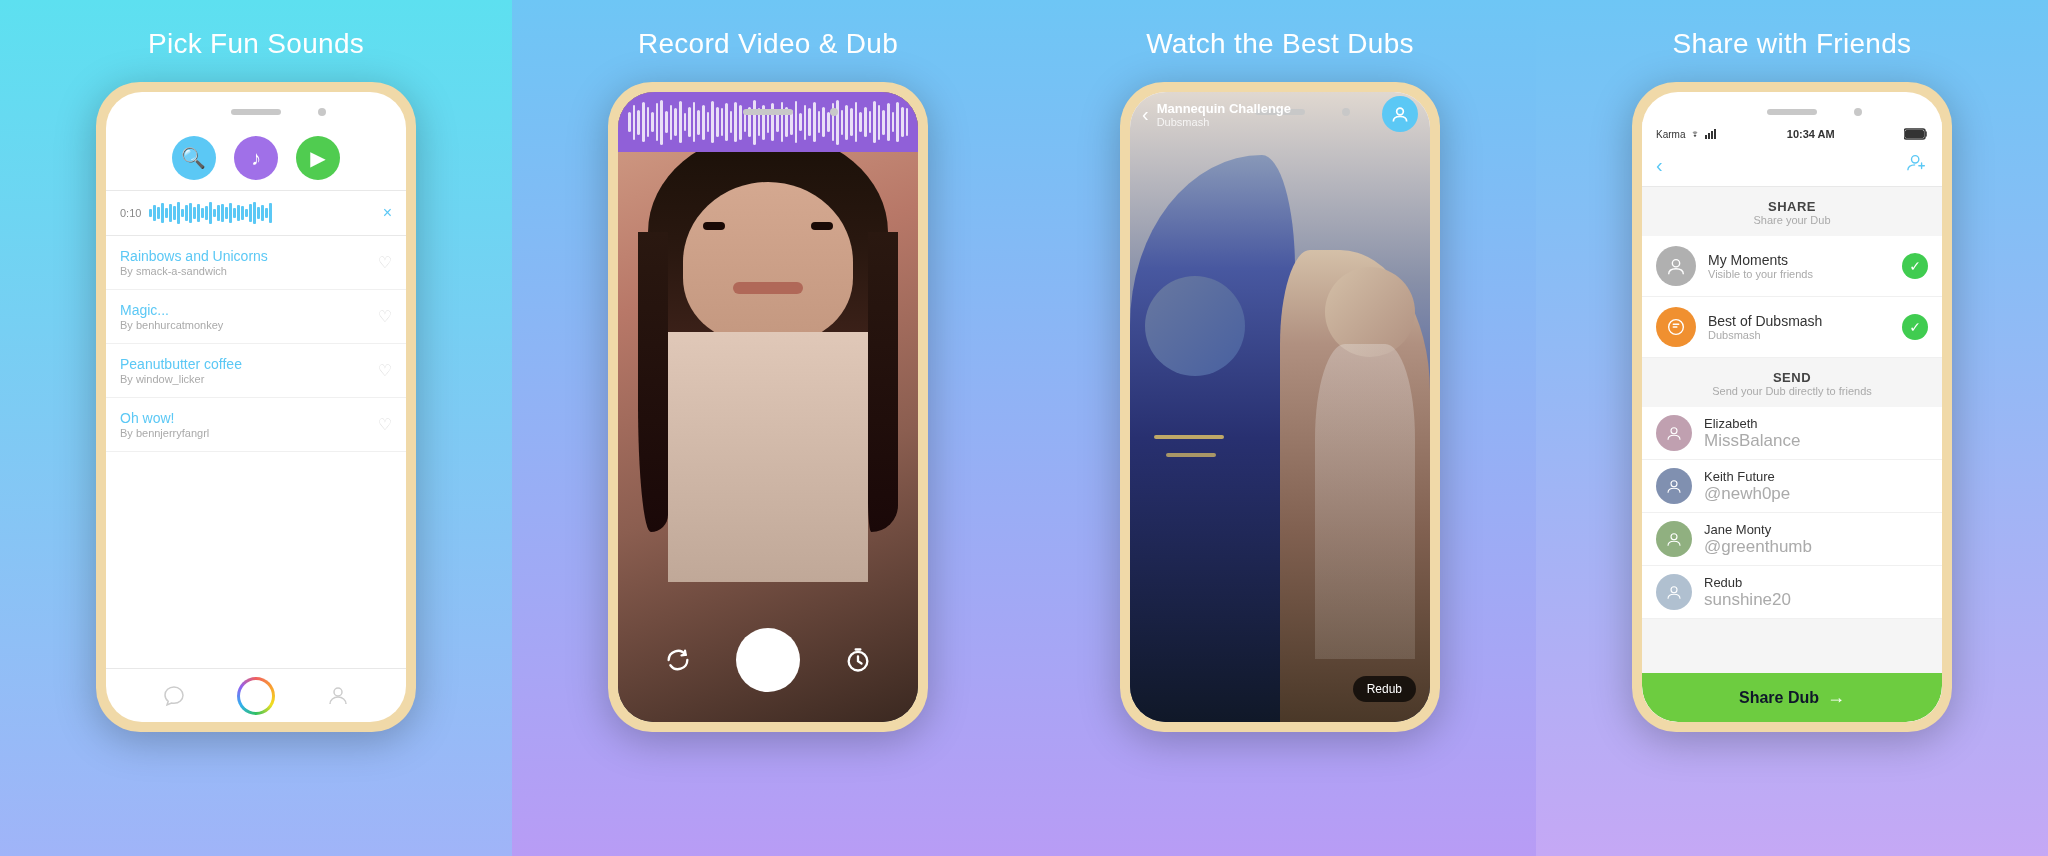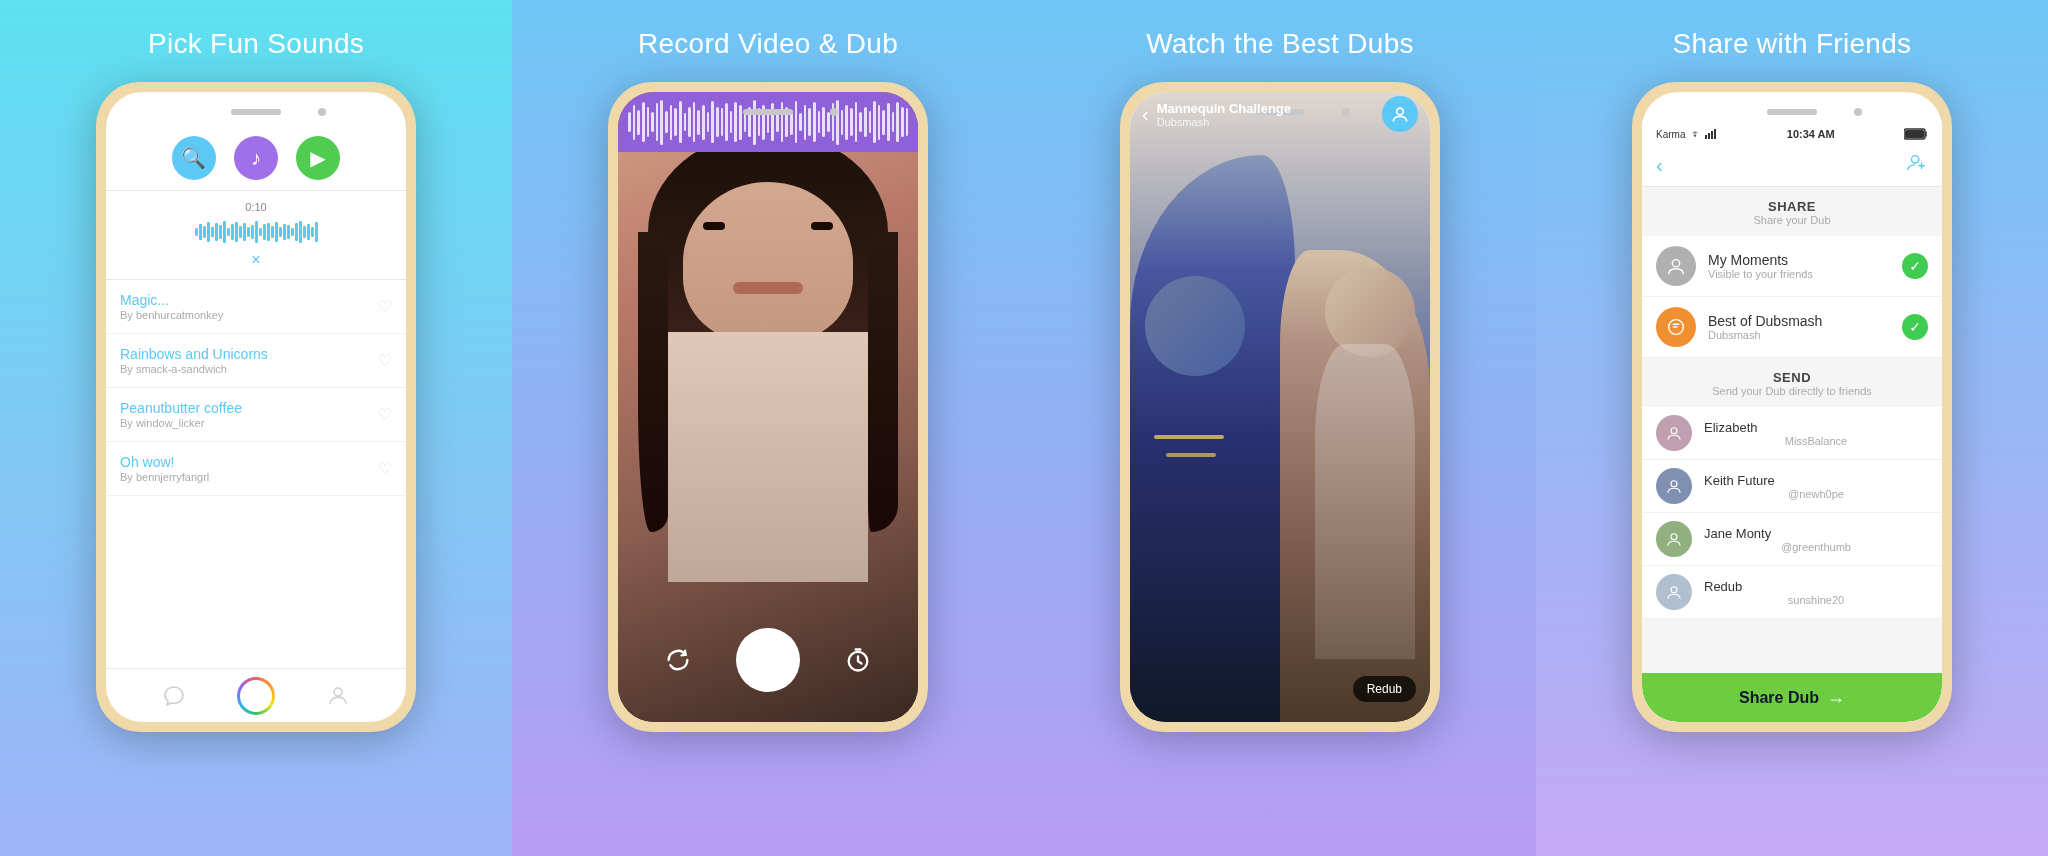--- a/index.html
+++ b/index.html
@@ -118,21 +118,20 @@
     .p1-tab-search { background: #5bc8f5; }
     .p1-tab-music { background: #a070e8; }
     .p1-tab-video { background: #50cc50; }
 
     .p1-playing-bar {
       display: flex;
       align-items: center;
       padding: 10px 14px;
       border-bottom: 1px solid #e8e8e8;
       gap: 8px;
-      flex-direction: column;
     }
 
     .p1-time {
       font-size: 11px;
       color: #888;
     }
 
     .p1-waveform {
       flex: 1;
       height: 24px;
@@ -459,21 +458,21 @@
       flex-shrink: 0;
       display: flex;
       align-items: center;
       justify-content: center;
       font-size: 14px;
       color: white;
     }
 
     .p4-contact-info { flex: 1; }
     .p4-contact-name { font-size: 13px; color: #333; font-weight: 500; }
-    .p4-contact-sub { font-size: 11px; color: #aaa; text-align: center; }
+    .p4-contact-sub { font-size: 17px; color: #aaa; }
 
     .p4-share-dub-btn {
       background: #6dcc40;
       display: flex;
       align-items: center;
       justify-content: center;
       gap: 8px;
       padding: 14px;
       position: absolute;
       bottom: 0;
@@ -552,29 +551,29 @@
             <div class="wave-bar" style="height:16px"></div>
             <div class="wave-bar" style="height:10px"></div>
             <div class="wave-bar" style="height:20px"></div>
           </div>
           <span class="p1-close">×</span>
         </div>
 
         <div class="p1-song-list">
           <div class="p1-song-item">
             <div>
+              <div class="p1-song-name">Rainbows and Unicorns</div>
+              <div class="p1-song-author">By smack-a-sandwich</div>
+            </div>
+            <span class="p1-heart">♡</span>
+          </div>
+          <div class="p1-song-item">
+            <div>
               <div class="p1-song-name">Magic...</div>
               <div class="p1-song-author">By benhurcatmonkey</div>
-            </div>
-            <span class="p1-heart">♡</span>
-          </div>
-          <div class="p1-song-item">
-            <div>
-              <div class="p1-song-name">Rainbows and Unicorns</div>
-              <div class="p1-song-author">By smack-a-sandwich</div>
             </div>
             <span class="p1-heart">♡</span>
           </div>
           <div class="p1-song-item">
             <div>
               <div class="p1-song-name">Peanutbutter coffee</div>
               <div class="p1-song-author">By window_licker</div>
             </div>
             <span class="p1-heart">♡</span>
           </div>

